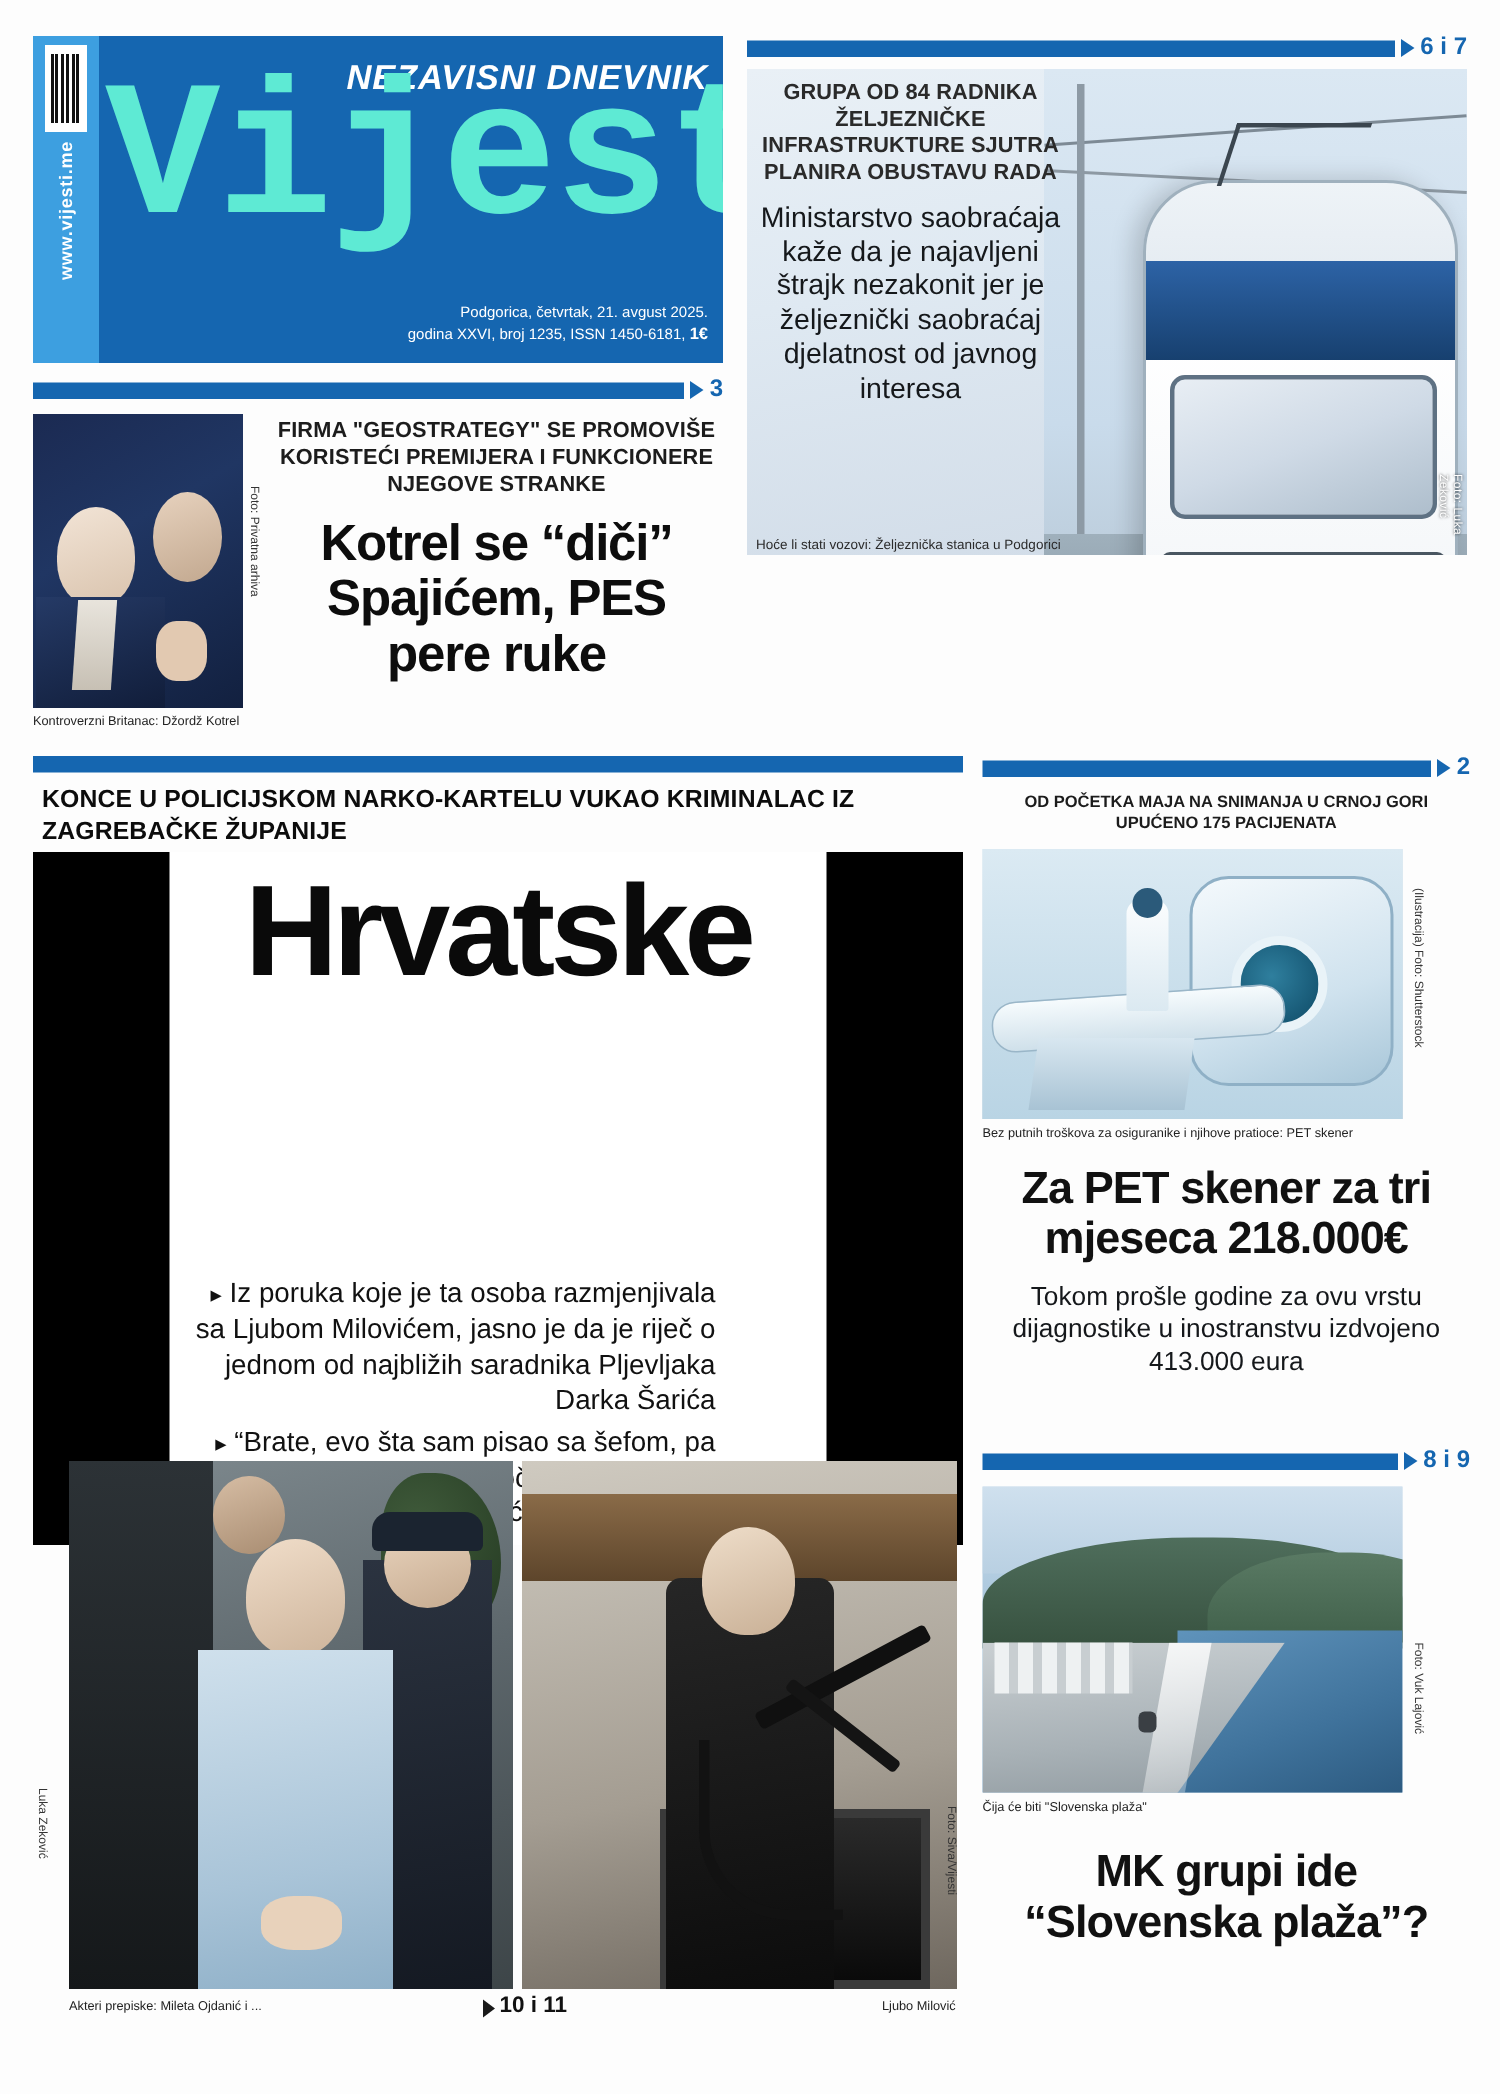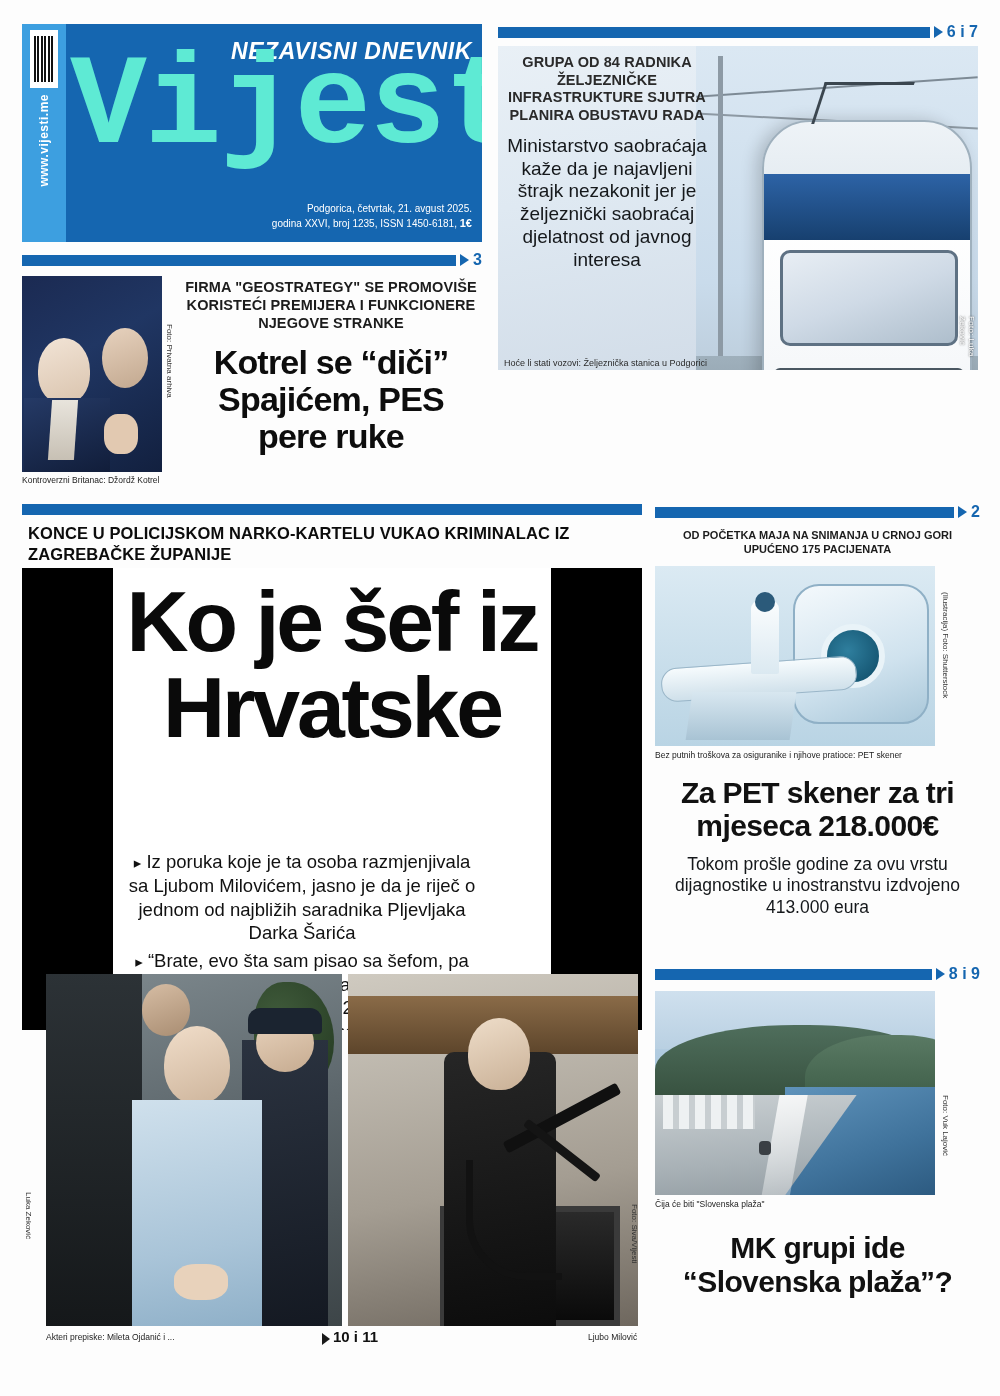--- a/index.html
+++ b/index.html
@@ -330,21 +330,21 @@
     position:absolute; left:91px; top:0; width:438px; height:462px;
     background:#ffffff;
   }
   .lead-head{
     position:absolute; left:91px; top:10px; width:438px;
     text-align:center; font-size:86px; font-weight:bold; color:#0a0a0a;
     line-height:1.0; letter-spacing:-3.2px;
   }
   .lead-bullets{
     position:absolute; left:91px; top:282px; width:378px;
-    padding:0 14px; text-align:center;
+    padding:0 14px; text-align:right;
   }
   .lb{
     font-size:18.5px; color:#111; line-height:1.28; margin-bottom:4px;
   }
   .lb .bt{ color:#111; font-size:15px; }
 
   .lead-photos{
     position:absolute; left:0; top:470px; width:620px; height:360px;
     display:flex; gap:6px;
   }
@@ -498,21 +498,20 @@
 
   <div class="lead">
     <div class="rule">
       <div class="bar"></div>
     </div>
     <div class="lead-kicker">KONCE U POLICIJSKOM NARKO-KARTELU VUKAO KRIMINALAC IZ ZAGREBAČKE ŽUPANIJE</div>
 
     <div class="lead-stage">
       <div class="lead-white"></div>
       <div class="lead-head">
-        <div>Ko je šef iz</div>
         <div>Hrvatske</div>
       </div>
       <div class="lead-bullets">
         <div class="lb">
           <span class="bt">▸</span>
           <span>Iz poruka koje je ta osoba razmjenjivala sa Ljubom Milovićem, jasno je da je riječ o jednom od najbližih saradnika Pljevljaka Darka Šarića</span>
         </div>
         <div class="lb">
           <span class="bt">▸</span>
           <span>“Brate, evo šta sam pisao sa šefom, pa kad budeš dokon pročitaj”, napisao je Mileta Ojdanić Miloviću 29. novembra 2020. godine</span>

